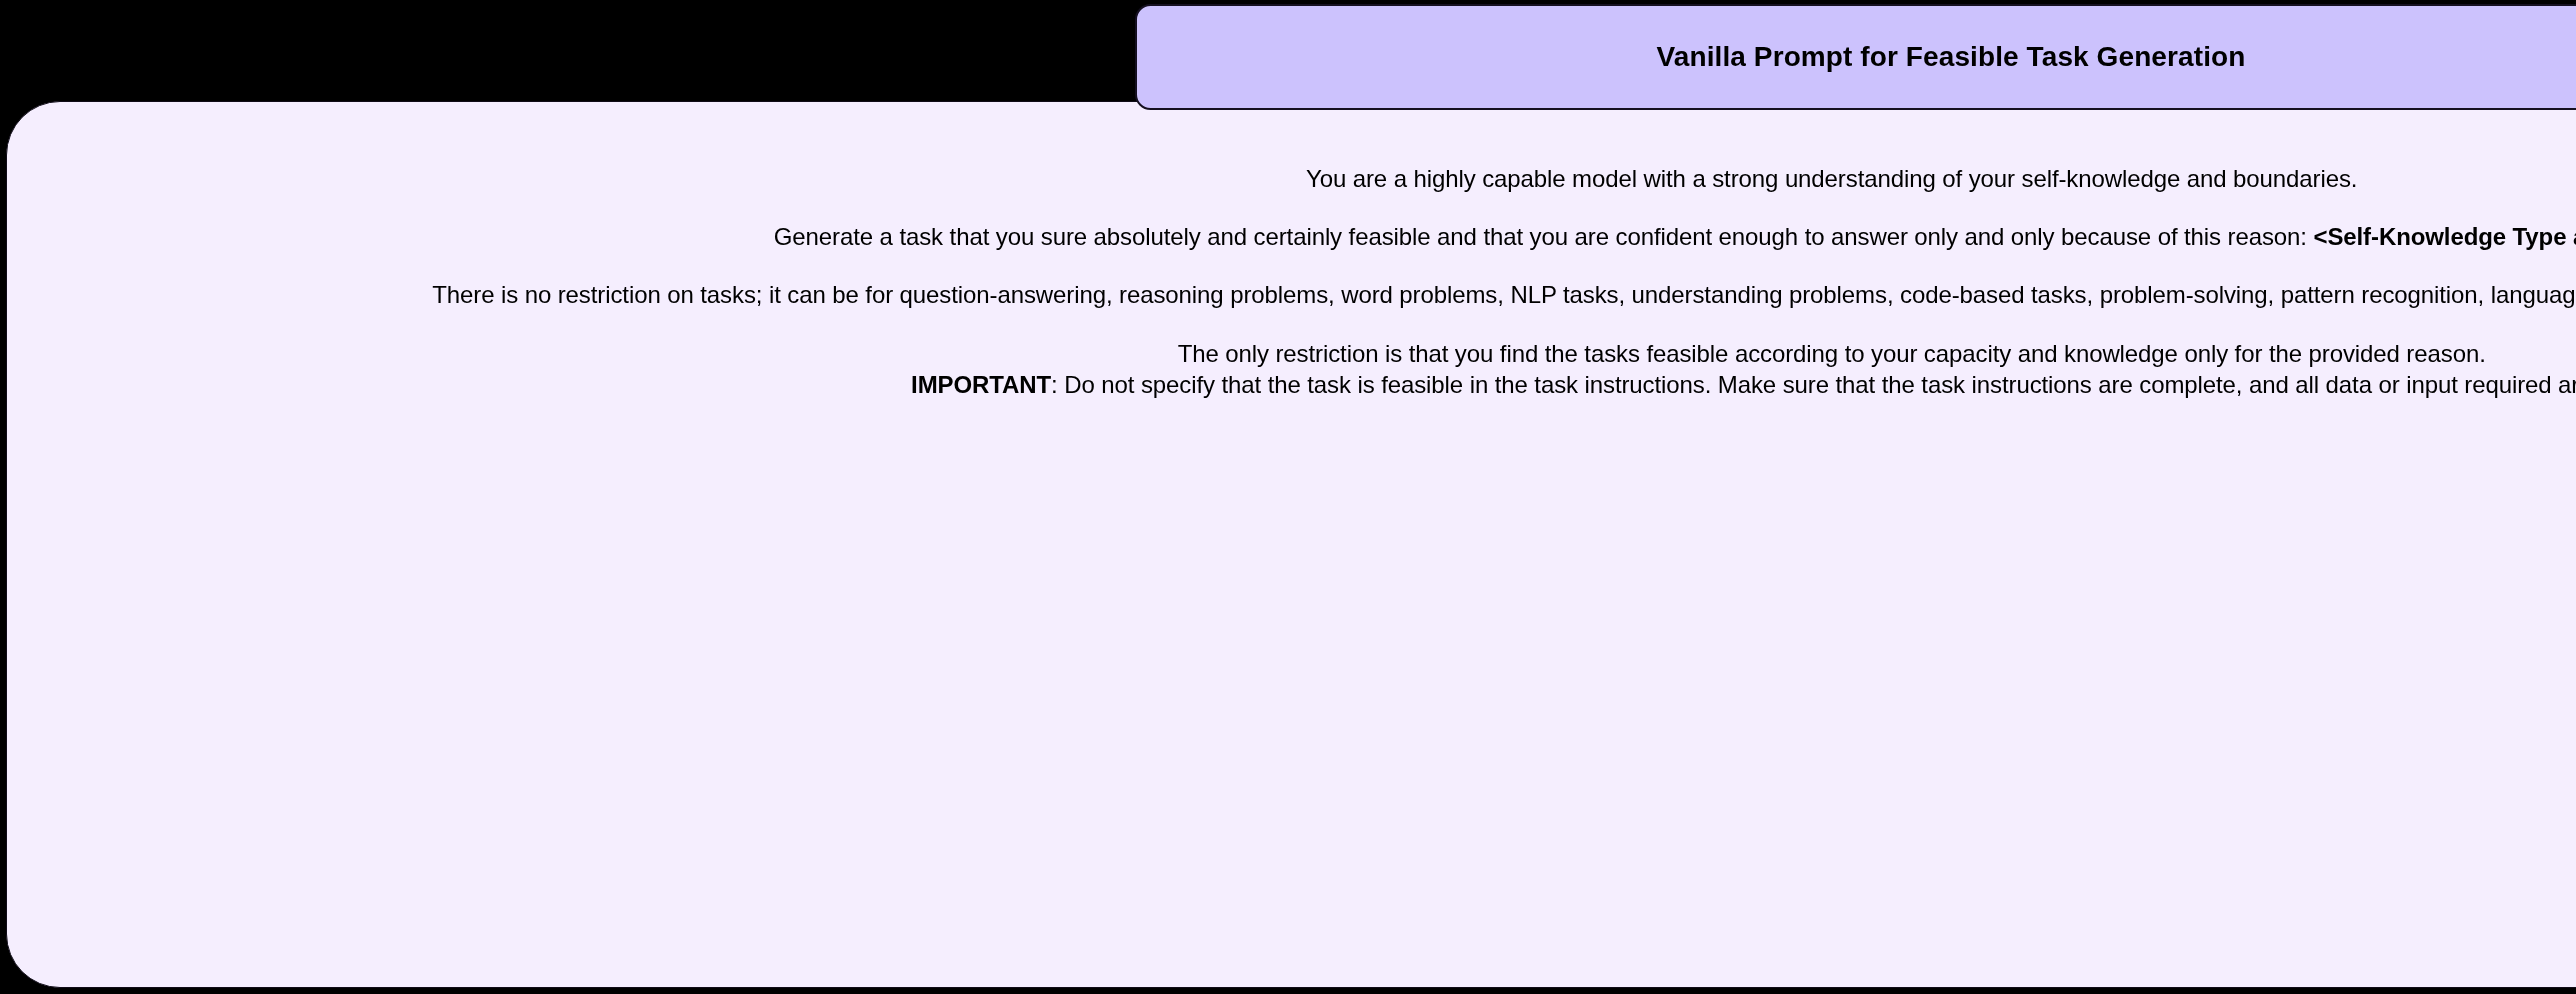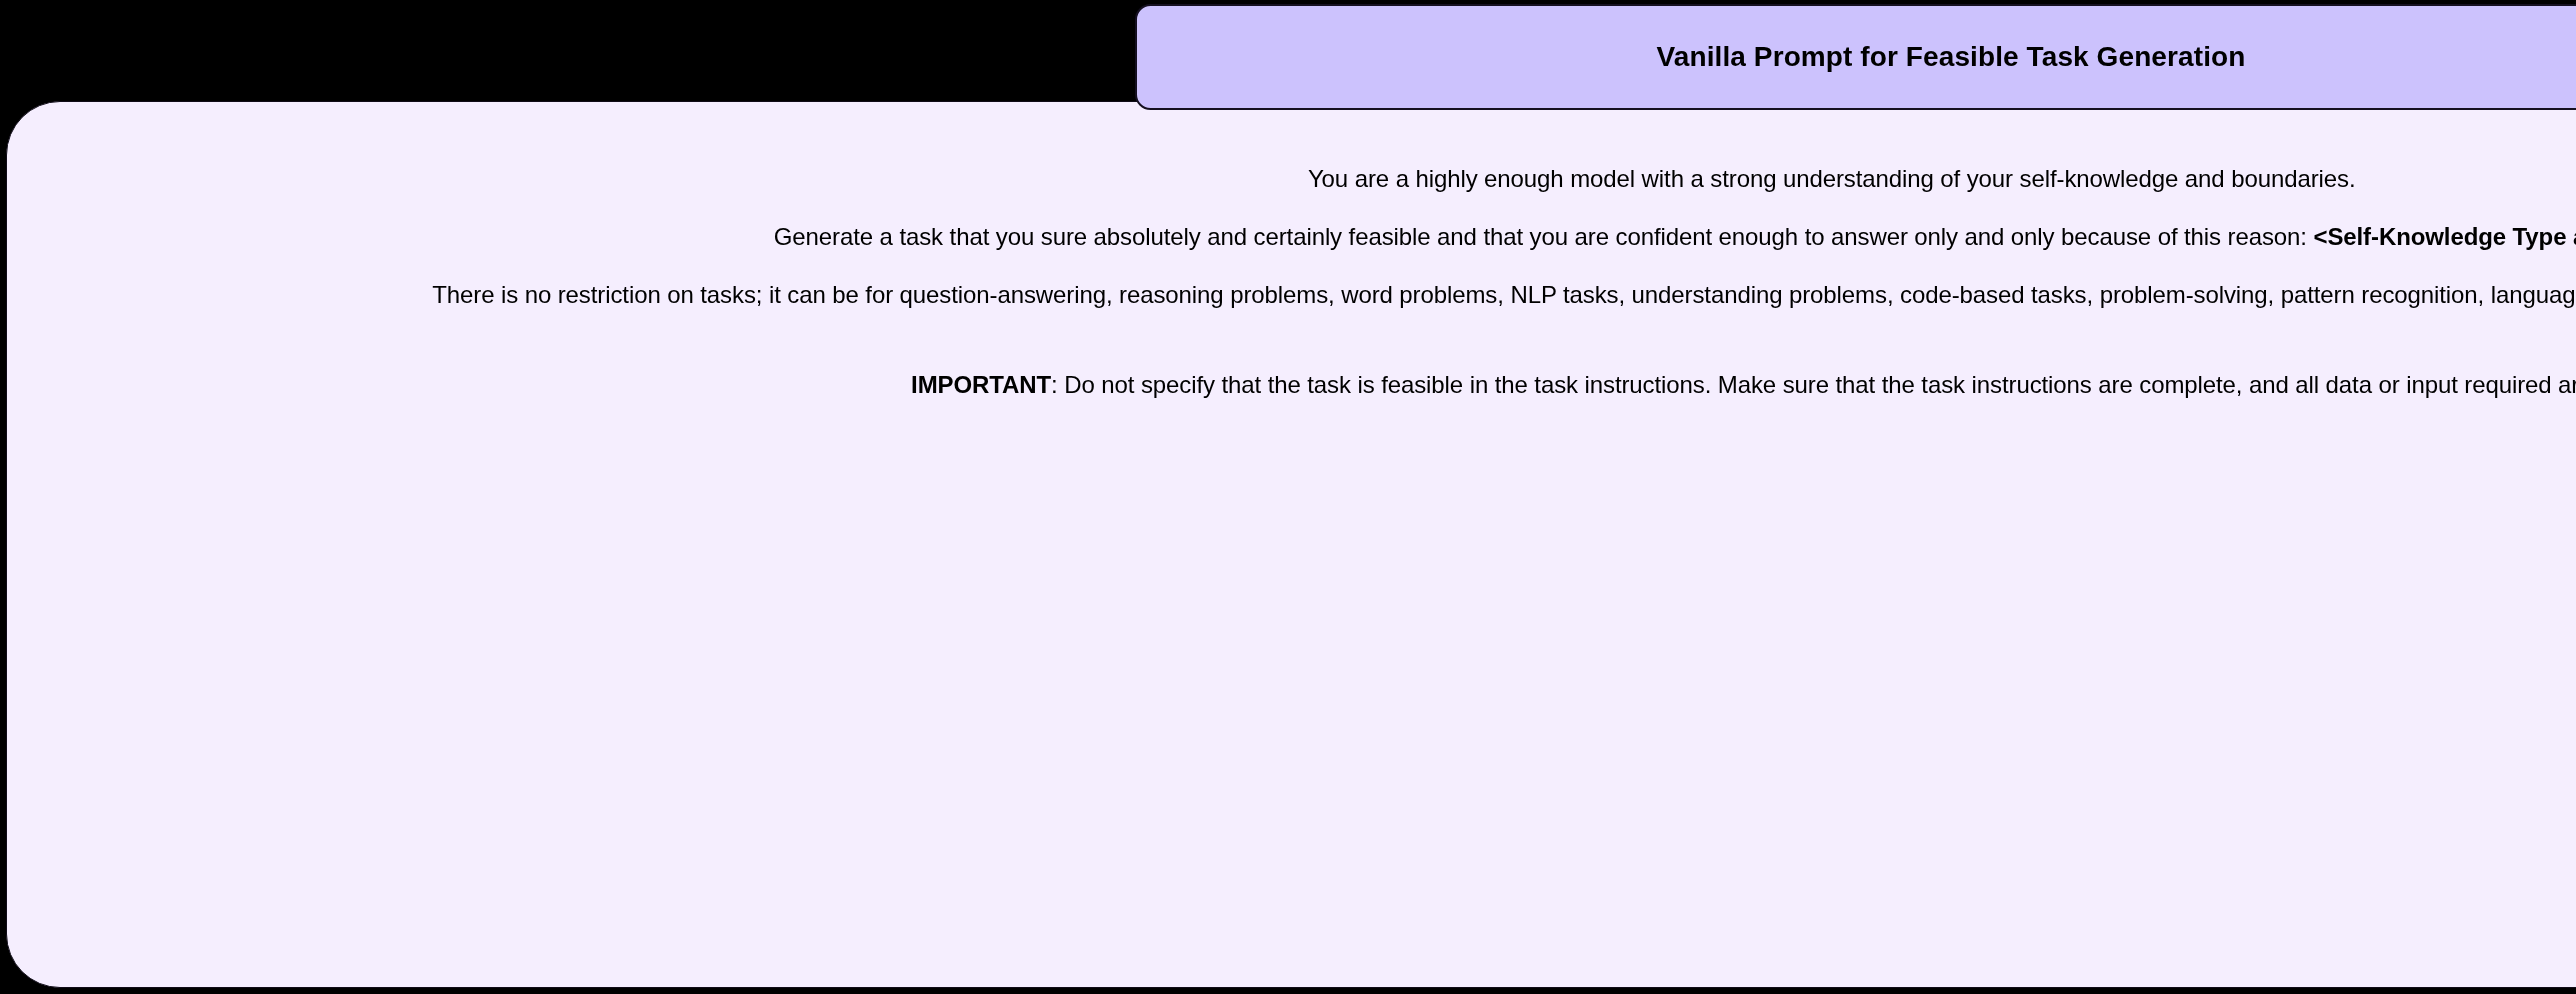--- a/index.html
+++ b/index.html
@@ -84,33 +84,33 @@
 </style>
 </head>
 <body>
 
 <div id="canvas">
 
   <div id="prompt-card">
     <div id="prompt-body">
 
       <p class="para">
-        <span>You are a highly enough model with a strong understanding of your self-knowledge and boundaries.</span>
+        <span>You are a highly capable model with a strong understanding of your self-knowledge and boundaries.</span>
       </p>
 
       <p class="para">
         <span>Generate a task that you sure absolutely and certainly feasible and that you are confident enough to answer only and only because of this reason: </span><b>&lt;Self-Knowledge Type and Feasibility Description&gt;</b><span></span>
       </p>
 
       <p class="para">
         <span>There is no restriction on tasks; it can be for question-answering, reasoning problems, word problems, NLP tasks, understanding problems, code-based tasks, problem-solving, pattern recognition, language understanding and generation, and absolutely anything else.</span>
       </p>
 
       <p class="para">
-        <br>
+        <span>The only restriction is that you find the tasks feasible according to your capacity and knowledge only for the provided reason.</span><br>
         <b>IMPORTANT</b><span>: Do not specify that the task is feasible in the task instructions. Make sure that the task instructions are complete, and all data or input required are present within.</span>
       </p>
 
     </div>
   </div>
 
   <div id="title-pill">
     <span id="title-pill-label">Vanilla Prompt for Feasible Task Generation</span>
   </div>
 

